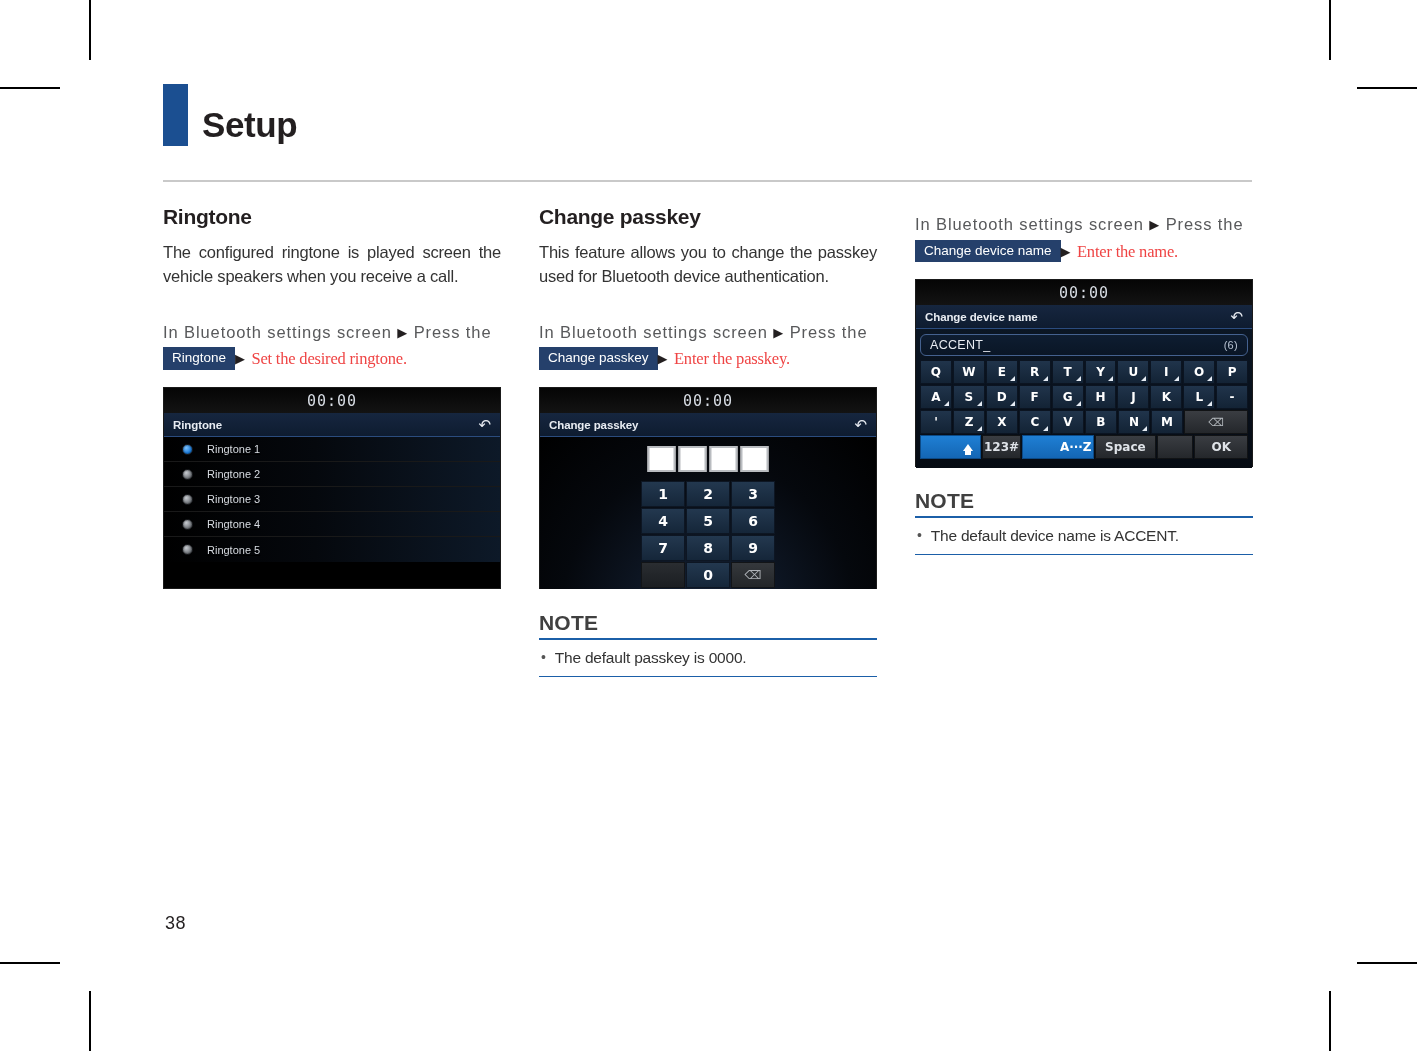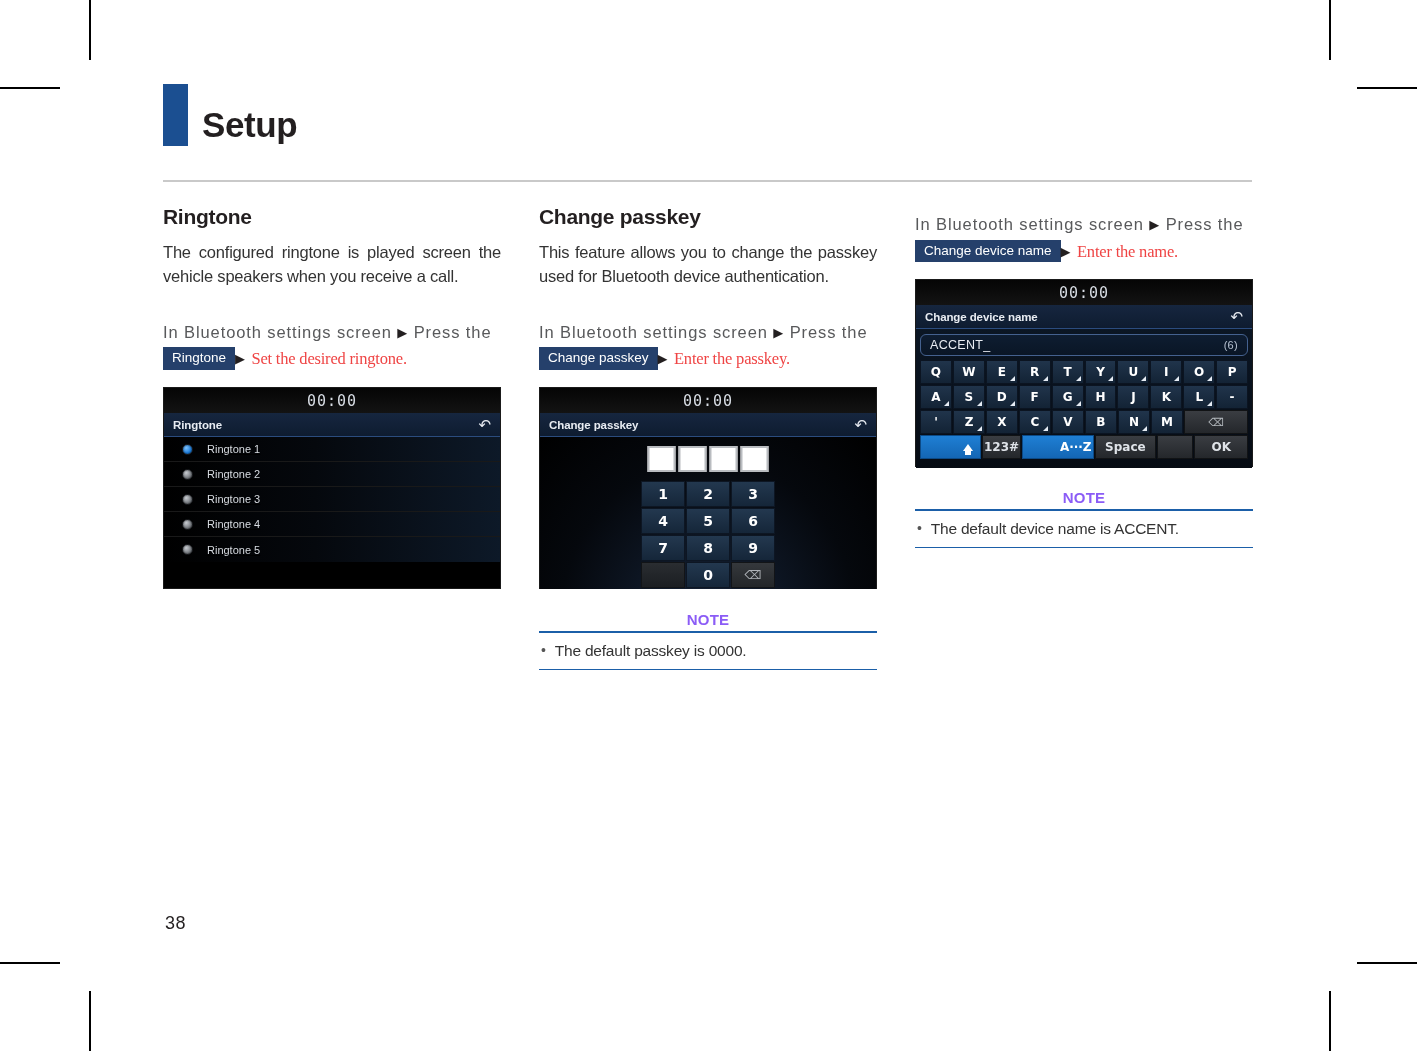--- a/index.html
+++ b/index.html
@@ -183,22 +183,22 @@
     position: relative;
   }
   .key .arrow-up::after {
     content: ""; position: absolute; left: -3px; top: 7px;
     width: 6px; height: 4px; background: #ffffff;
   }
 
   
   .note { margin-top: 22px; }
   .note-title {
-    color: #8b5cf6; font-size: 15px; font-weight: bold;
-    letter-spacing: .2px; padding-bottom: 3px; text-align: center;
+    color: #404040; font-size: 21px; font-weight: bold;
+    letter-spacing: .2px; padding-bottom: 3px;
   }
   .note-rule { height: 1.5px; background: #1b5fa8; }
   .note-item {
     display: flex; gap: 9px; padding: 9px 0 9px 2px;
     font-size: 15.5px; color: #333; letter-spacing: -0.2px;
   }
   .note-bullet { color: #555; font-size: 14px; line-height: 1.2; }
   .note-bottom { height: 1.5px; background: #1b5fa8; }
 
   

